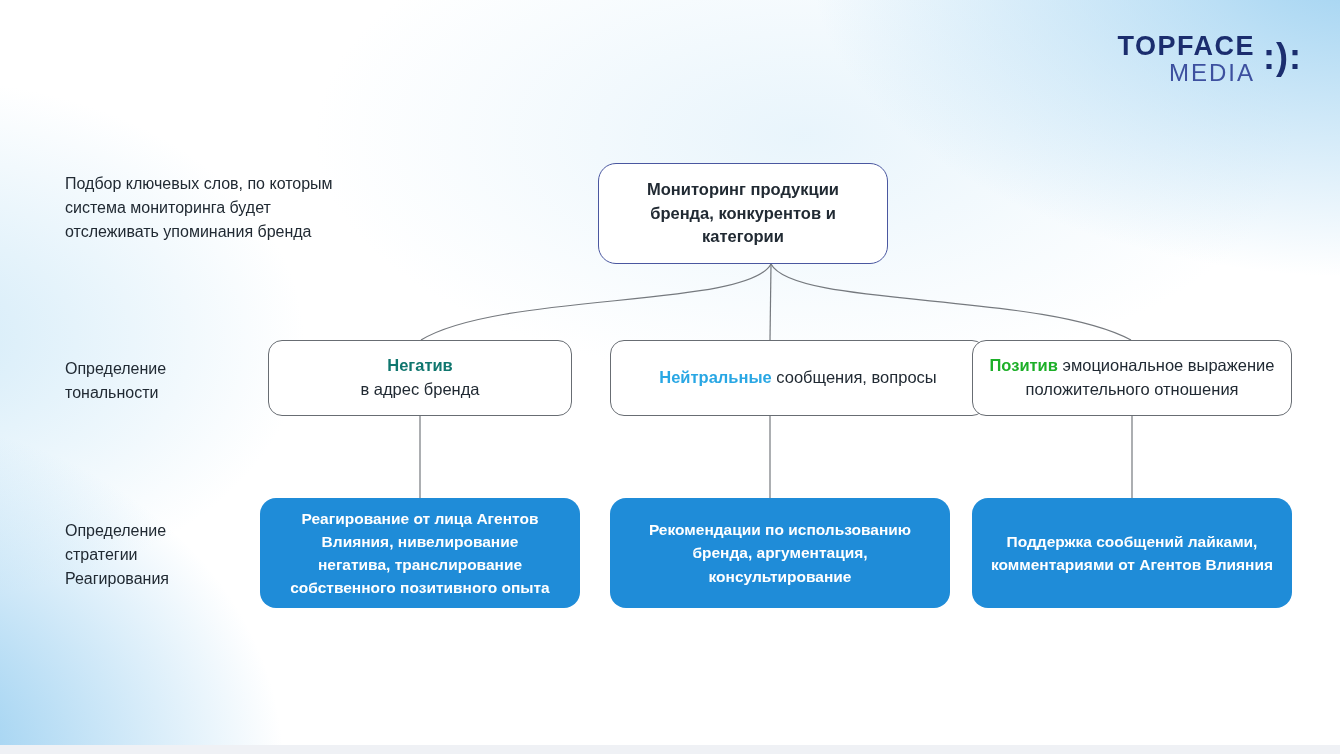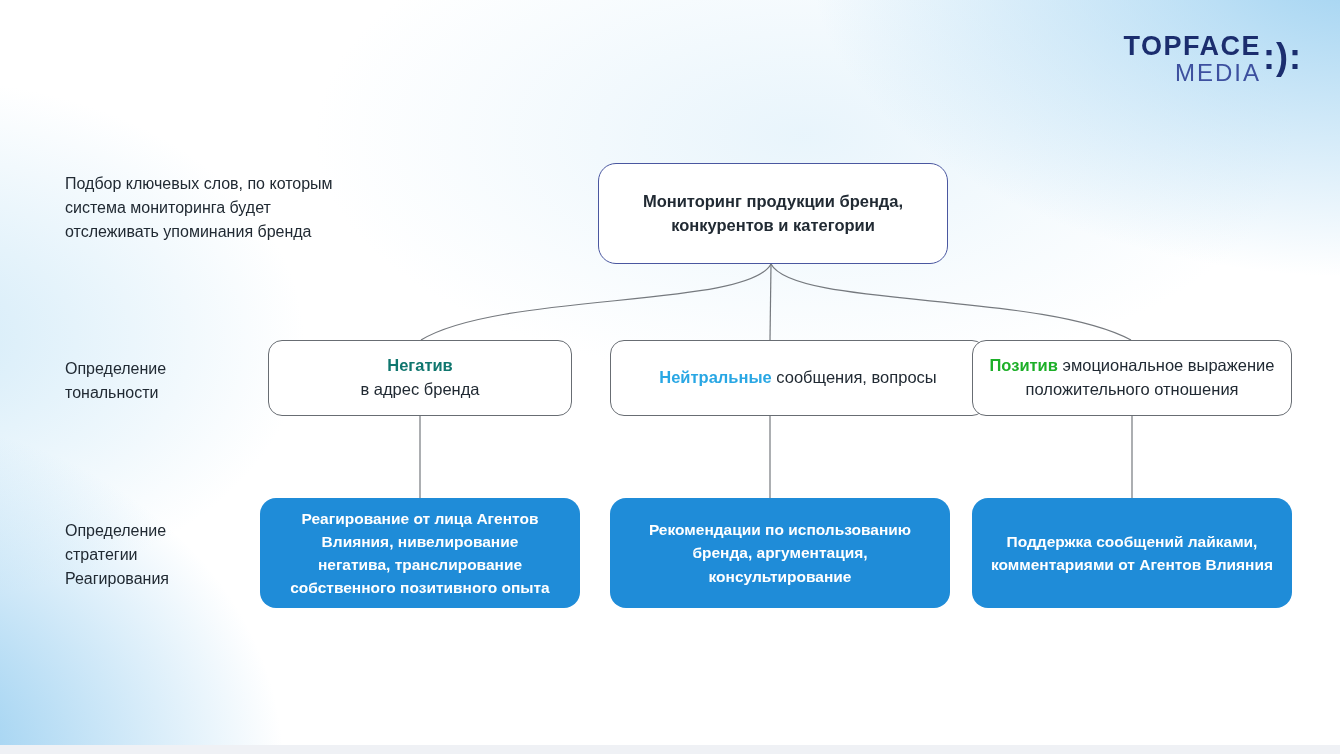--- a/index.html
+++ b/index.html
@@ -34,21 +34,21 @@
     font-weight: 800;
     letter-spacing: 0.6px;
     color: #23262b;
   }
   
   .logo {
     position: absolute;
     right: 38px; top: 33px;
     display: flex;
     align-items: center;
-    gap: 2px;
+    gap: 8px;
     color: #1b2d6e;
   }
   .logo-text { display: flex; flex-direction: column; align-items: flex-end; }
   .logo-line1 {
     font-size: 27px;
     font-weight: 800;
     letter-spacing: 1.5px;
     color: #1b2d6e;
     line-height: 1.0;
   }
@@ -87,21 +87,21 @@
   }
   .connectors path {
     fill: none;
     stroke: #75797e;
     stroke-width: 1.2;
   }
   
   .root-box {
     position: absolute;
     left: 598px; top: 163px;
-    width: 350px; height: 101px;
+    width: 290px; height: 101px;
     background: #ffffff;
     border: 1px solid #4a57a0;
     border-radius: 18px;
     display: flex;
     align-items: center;
     justify-content: center;
     text-align: center;
     padding: 0 34px;
     font-size: 16.5px;
     font-weight: 700;

